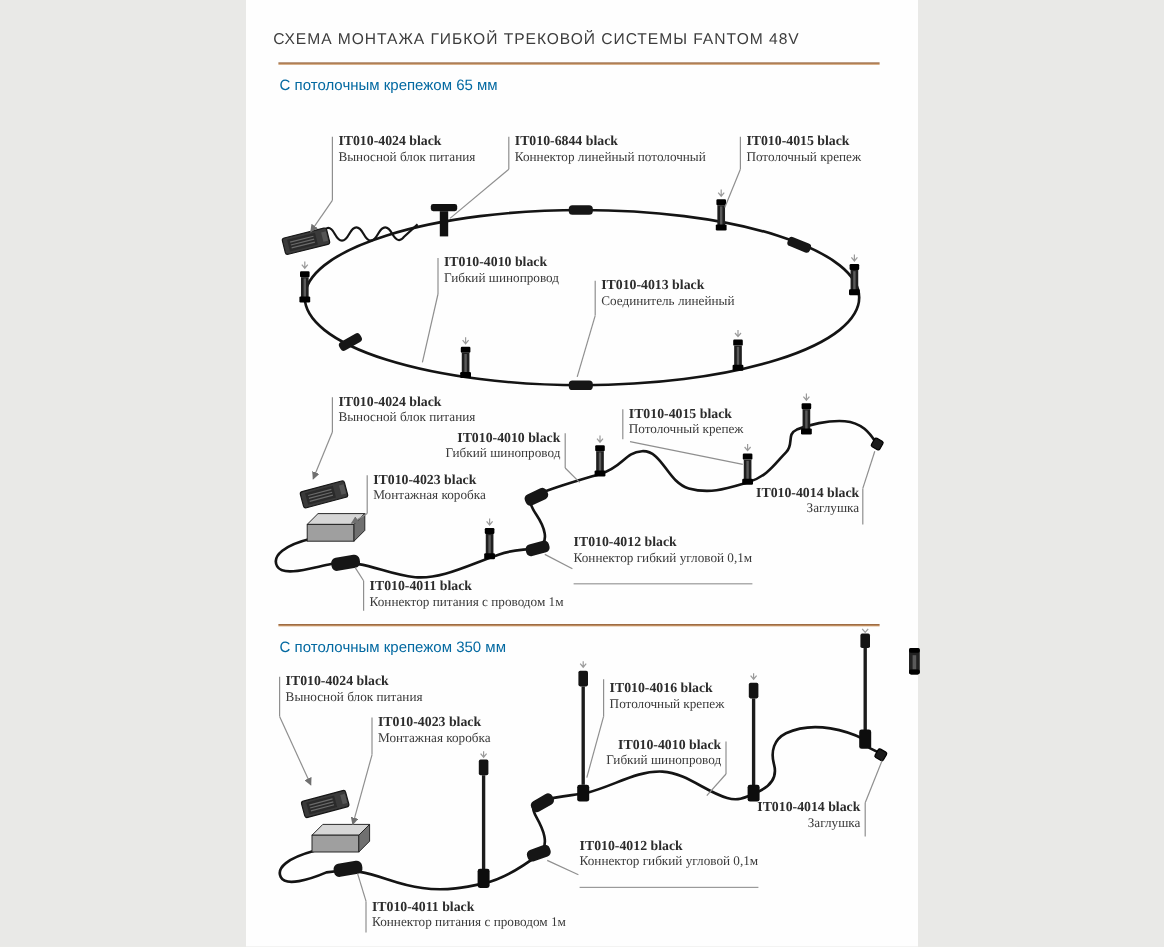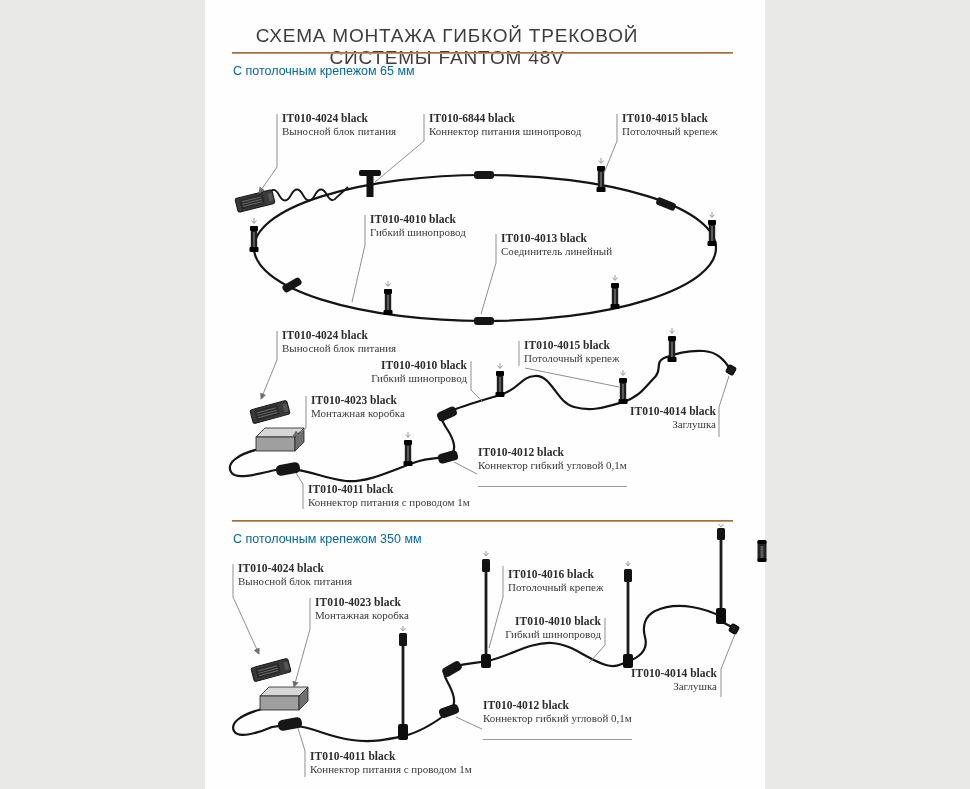--- a/index.html
+++ b/index.html
@@ -1,19 +1,19 @@
 <!DOCTYPE html>
 <html><head>
 <meta charset="utf-8">
 <style>
   html,body{margin:0;padding:0;background:#e9e9e7;font-family:"Liberation Sans",sans-serif;}
   #stage{position:relative;width:970px;height:789px;background:#e9e9e7;overflow:hidden;}
   #page{position:absolute;left:205px;top:0;width:560px;height:789px;background:#fefefe;}
   .title{position:absolute;left:205px;top:25px;width:484px;text-align:center;
-         font-size:19px;letter-spacing:.8px;color:#3d3d3d;}
+         font-size:13px;letter-spacing:.8px;color:#3d3d3d;}
   .divider{position:absolute;left:232px;width:501px;height:2px;
            background:linear-gradient(#8f5c35,#d8a878);}
   .heading{position:absolute;font-size:12.5px;color:#0369a1;}
   .art{position:absolute;left:0;top:0;}
   .plabel{position:absolute;font-size:11px;color:#3a3a3a;line-height:13px;white-space:nowrap;font-family:Liberation Serif, serif;}
   .plabel .pcode{font-weight:bold;font-size:11.5px;color:#2c2c2c;}
   .plabel.right{text-align:right;}
   .plabel.u{border-bottom:1px solid #9a9a9a;padding-bottom:14px;}
 </style>
 </head>
@@ -196,21 +196,21 @@
       </g>
     </g>
   </svg>
 
   <div class="plabel" style="left:282px;top:112px">
     <div class="pcode">IT010-4024 black</div>
     <div class="pdesc">Выносной блок питания</div>
   </div>
   <div class="plabel" style="left:429px;top:112px">
     <div class="pcode">IT010-6844 black</div>
-    <div class="pdesc">Коннектор питания шинопровод</div>
+    <div class="pdesc">Коннектор линейный потолочный</div>
   </div>
   <div class="plabel" style="left:622px;top:112px">
     <div class="pcode">IT010-4015 black</div>
     <div class="pdesc">Потолочный крепеж</div>
   </div>
   <div class="plabel" style="left:370px;top:213px">
     <div class="pcode">IT010-4010 black</div>
     <div class="pdesc">Гибкий шинопровод</div>
   </div>
   <div class="plabel" style="left:501px;top:232px">

